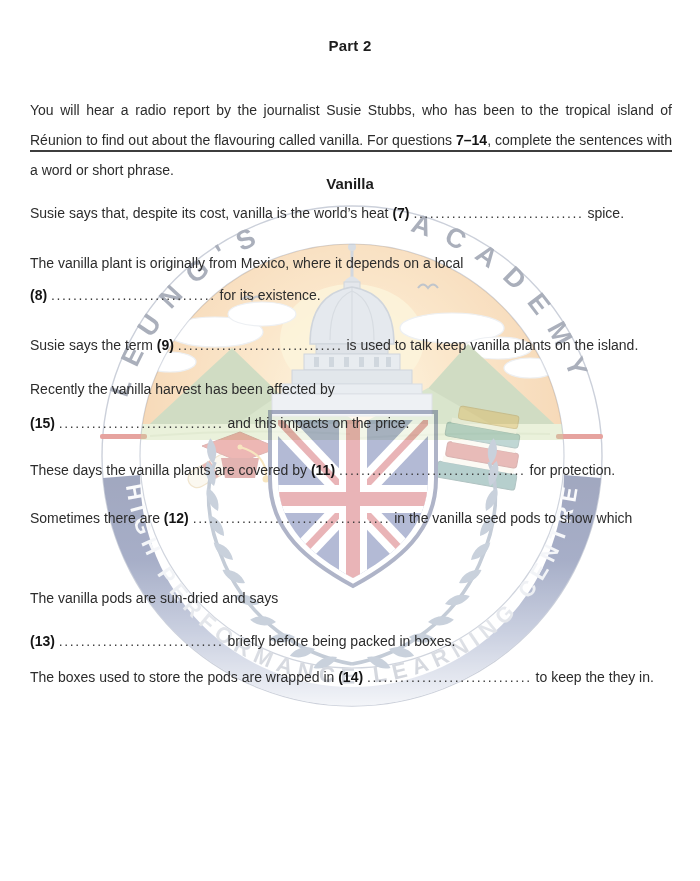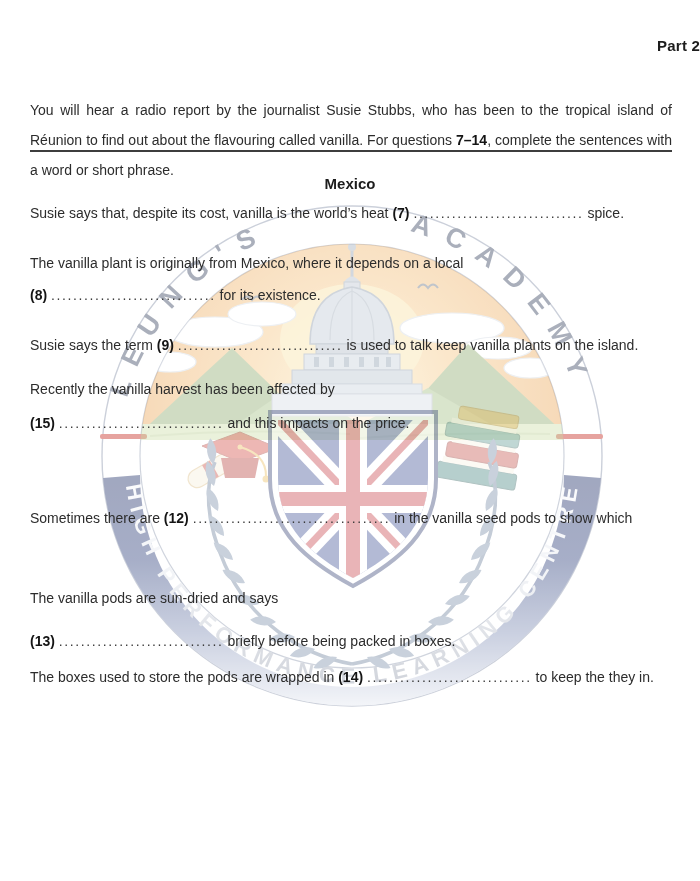--- a/index.html
+++ b/index.html
@@ -2,21 +2,21 @@
 <html><head>
 <meta charset="utf-8">
 <style>
   html,body{margin:0;padding:0;background:#ffffff;}
   .page{
     position:relative;width:700px;height:881px;background:#ffffff;
     font-family:"Liberation Sans",sans-serif;color:#2e2e2e;overflow:hidden;
   }
   .watermark{position:absolute;left:0;top:0;width:700px;height:881px;pointer-events:none;}
   .part-title{
-    position:absolute;top:37px;left:0;width:100%;text-align:right;
+    position:absolute;top:37px;left:0;width:100%;text-align:center;
     font-size:15px;font-weight:bold;color:#1d1d1d;letter-spacing:.2px;
   }
   .intro{
     position:absolute;top:81px;left:30px;width:642px;
     font-size:14px;line-height:30px;text-align:justify;text-align-last:left;color:#2c2c2c;
   }
   .intro b{color:#141414;}
   .rule{position:absolute;top:150px;left:30px;width:642px;height:2px;background:#3d3d3d;}
   .section-title{
     position:absolute;top:175px;left:0;width:100%;text-align:center;
@@ -211,34 +211,35 @@
       </g>
     </g>
   </svg>
 
   <div class="part-title">Part 2</div>
 
   <p class="intro"><span>You will hear a radio report by the journalist Susie Stubbs, who has been to the tropical island of Réunion to find out about the flavouring called vanilla. For questions </span><b>7–14</b><span>, complete the sentences with a word or short phrase.</span></p>
 
   <div class="rule"></div>
 
-  <div class="section-title">Mexico</div>
+  <div class="section-title">Vanilla</div>
 
   <div class="row r1"><span>Susie says that, despite its cost, vanilla is the world’s heat </span><b>(7)</b> <span class="dots">...............................</span><span>  spice.</span></div>
 
   <div class="row r2"><span>The vanilla plant is originally from Mexico, where it depends on a local</span></div>
 
   <div class="row r3 right"><b>(8)</b> <span class="dots">..............................</span><span>  for its existence.</span></div>
 
   <div class="row r4"><span>Susie says the term </span><b>(9)</b> <span class="dots">..............................</span><span>  is used to talk keep vanilla plants on the island.</span></div>
 
   <div class="row r5"><span>Recently the vanilla harvest has been affected by</span></div>
 
   <div class="row r6 right"><b>(15)</b> <span class="dots">..............................</span><span>  and this impacts on the price.</span></div>
 
+  <div class="row r7"><span>These days the vanilla plants are covered by </span><b>(11)</b> <span class="dots">..................................</span><span> for protection.</span></div>
 
   <div class="row r8"><span>Sometimes there are </span><b>(12)</b> <span class="dots">....................................</span><span>  in the vanilla seed pods to show which</span></div>
 
 
   <div class="row r10"><span>The vanilla pods are sun-dried and says</span></div>
 
   <div class="row r11 right"><b>(13)</b> <span class="dots">..............................</span><span> briefly before being packed in boxes.</span></div>
 
   <div class="row r12"><span>The boxes used to store the pods are wrapped in </span><b>(14)</b> <span class="dots">..............................</span><span> to keep the they in.</span></div>
 

